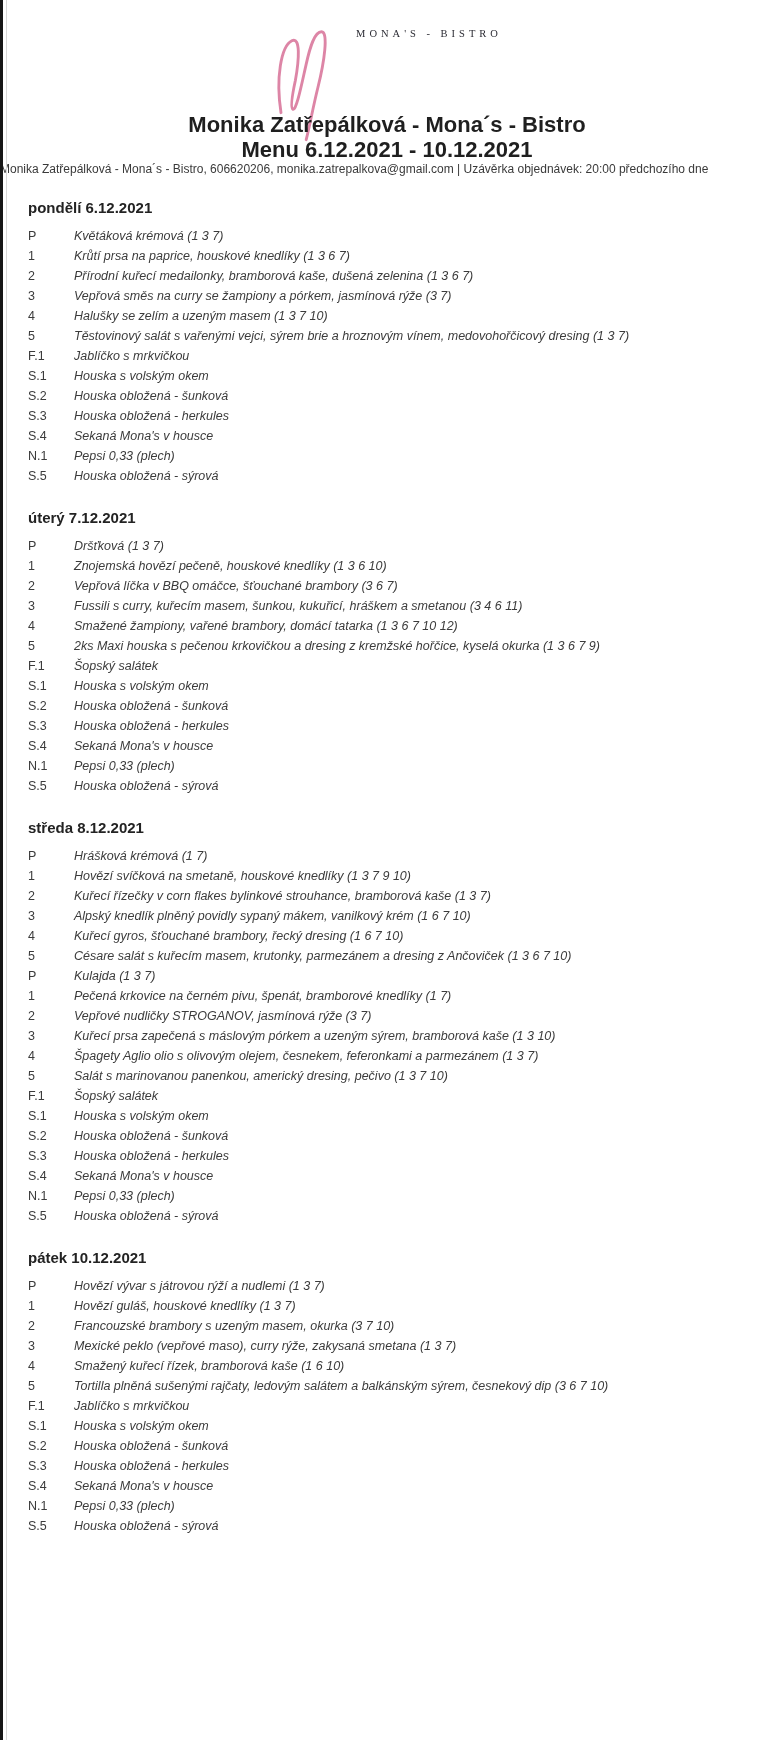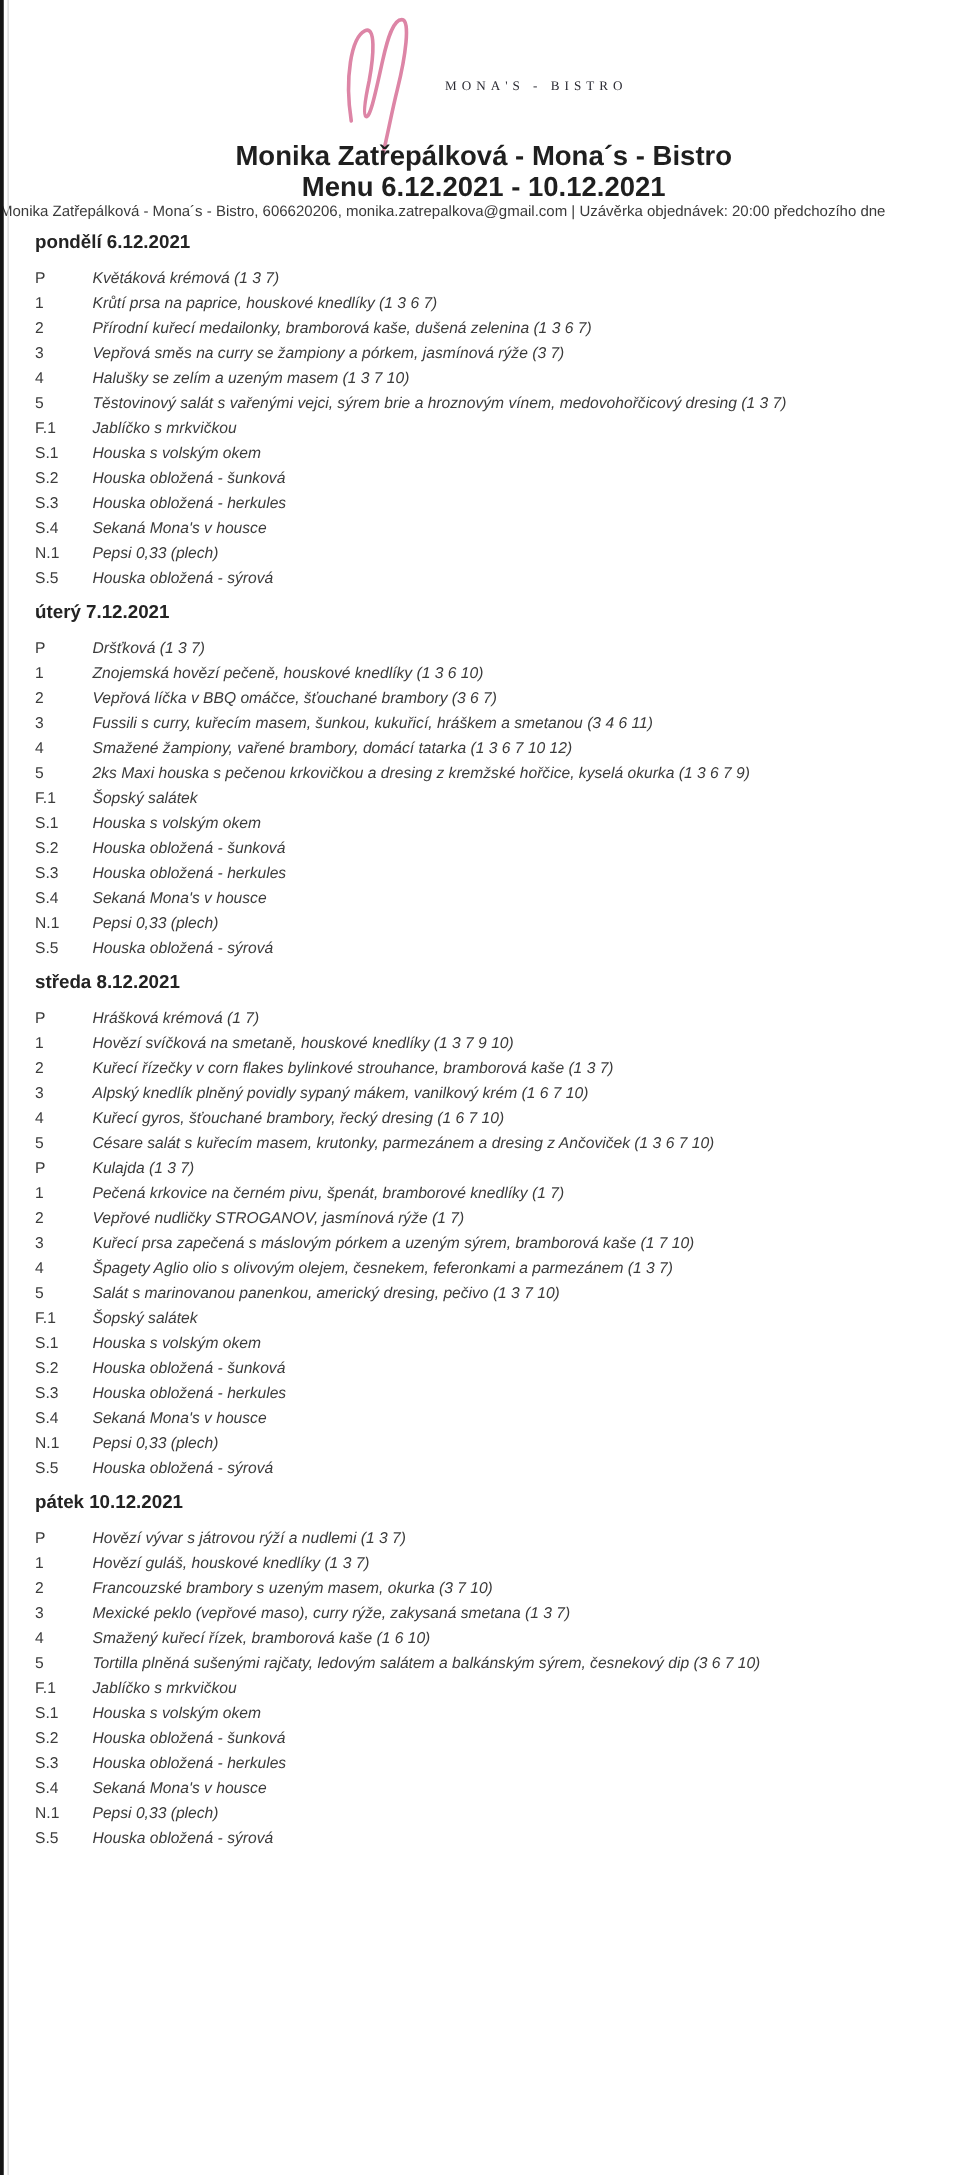--- a/index.html
+++ b/index.html
@@ -16,21 +16,21 @@
     background: #161616;
   }
   .edge-gray {
     position: absolute; left: 6px; top: 0; bottom: 0; width: 1px;
     background: #d8d8d8;
   }
   .page { padding-top: 10px; }
 
   
   .logo-wrap {
-    display: flex; justify-content: center; align-items: center;
+    display: flex; justify-content: center; 
     height: 100px; margin-bottom: 2px;
   }
   .logo-mark { width: 72px; height: 118px; margin-top: 14px; flex: 0 0 auto; }
   .logo-word {
     font-family: "Liberation Serif", serif;
     font-size: 10.5px; letter-spacing: 4px;
     color: #2c2c34; margin-left: 12px; margin-top: 18px;
     white-space: nowrap;
   }
   .title, .subtitle {
@@ -39,21 +39,21 @@
   }
   .contact {
     text-align: left; font-size: 12px; color: #3a3a3a;
     white-space: nowrap;
   }
 
   
   .days { padding-left: 28px; padding-right: 10px; }
   .day-heading {
     font-size: 15px; font-weight: bold; color: #232323;
-    margin-top: 9px; margin-bottom: 10px;
+    margin-top: 23px; margin-bottom: 10px;
   }
   .menu-row {
     display: flex; align-items: center;
     height: 20px; font-size: 12.5px; color: #3b3b3b;
   }
   .item-code { width: 46px; flex: 0 0 auto; }
   .item-desc { white-space: nowrap; font-style: italic; }
 </style>
 </head>
 <body>
@@ -216,25 +216,25 @@
         <div class="menu-row">
           <span class="item-code">P</span>
           <span class="item-desc">Kulajda (1 3 7)</span>
         </div>
         <div class="menu-row">
           <span class="item-code">1</span>
           <span class="item-desc">Pečená krkovice na černém pivu, špenát, bramborové knedlíky (1 7)</span>
         </div>
         <div class="menu-row">
           <span class="item-code">2</span>
-          <span class="item-desc">Vepřové nudličky STROGANOV, jasmínová rýže (1 7)</span>
-        </div>
-        <div class="menu-row">
-          <span class="item-code">3</span>
-          <span class="item-desc">Kuřecí prsa zapečená s máslovým pórkem a uzeným sýrem, bramborová kaše (1 7 10)</span>
+          <span class="item-desc">Vepřové nudličky STROGANOV, jasmínová rýže (3 7)</span>
+        </div>
+        <div class="menu-row">
+          <span class="item-code">3</span>
+          <span class="item-desc">Kuřecí prsa zapečená s máslovým pórkem a uzeným sýrem, bramborová kaše (1 3 10)</span>
         </div>
         <div class="menu-row">
           <span class="item-code">4</span>
           <span class="item-desc">Špagety Aglio olio s olivovým olejem, česnekem, feferonkami a parmezánem (1 3 7)</span>
         </div>
         <div class="menu-row">
           <span class="item-code">5</span>
           <span class="item-desc">Salát s marinovanou panenkou, americký dresing, pečivo (1 3 7 10)</span>
         </div>
         <div class="menu-row">

